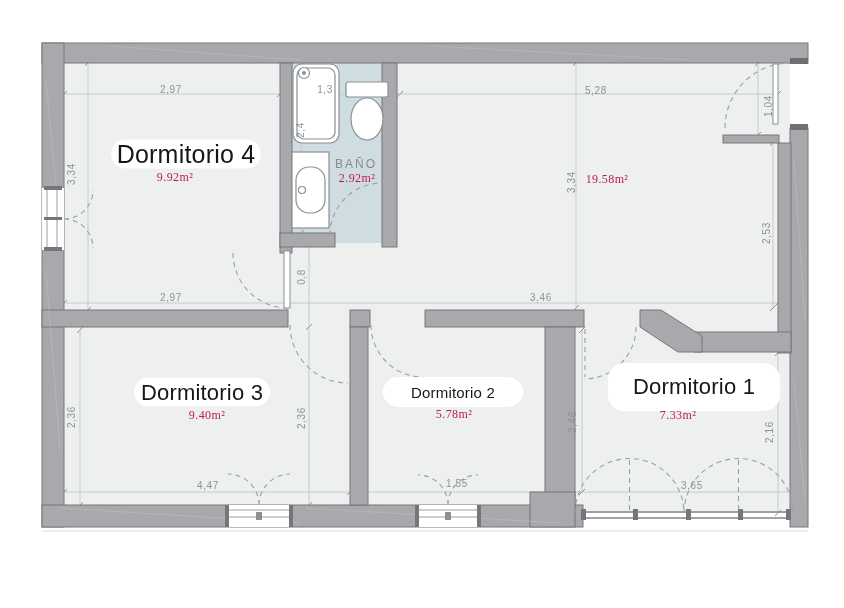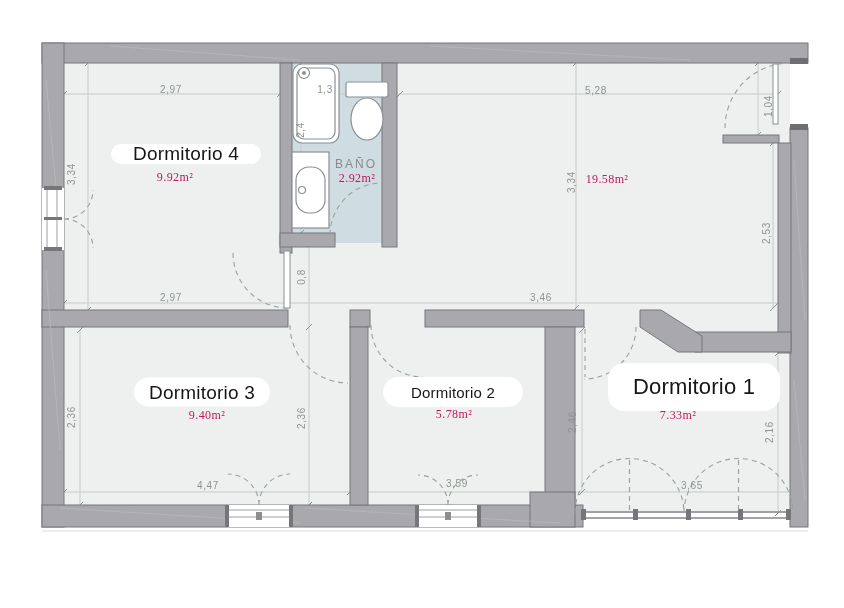--- a/index.html
+++ b/index.html
@@ -147,41 +147,41 @@
     <rect x="284" y="251" width="6" height="57"></rect>
     <rect x="773" y="64" width="5" height="60"></rect>
   </g>
 
   <g fill="#6f6f73">
     <rect x="790" y="58" width="18" height="6"></rect>
     <rect x="790" y="124" width="18" height="6"></rect>
   </g>
 </svg>
 
-  <div class="pill" style="left:186px;top:154px;width:150px;height:20px;font-size:19px">Dormitorio 4</div>
-  <div class="pill" style="left:202px;top:392px;width:136px;height:29px;font-size:19px">Dormitorio 3</div>
+  <div class="pill" style="left:186px;top:154px;width:150px;height:29px;font-size:25px">Dormitorio 4</div>
+  <div class="pill" style="left:202px;top:392px;width:136px;height:29px;font-size:22px">Dormitorio 3</div>
   <div class="pill" style="left:453px;top:392px;width:140px;height:30px;font-size:15px">Dormitorio 2</div>
   <div class="pill" style="left:694px;top:387px;width:172px;height:48px;font-size:22px">Dormitorio 1</div>
 
   <div class="lbl area" style="left:175px;top:177px">9.92m²</div>
   <div class="lbl area" style="left:207px;top:415px">9.40m²</div>
   <div class="lbl area" style="left:454px;top:414px">5.78m²</div>
   <div class="lbl area" style="left:678px;top:415px">7.33m²</div>
 
   <div class="lbl zone" style="left:356px;top:164px">BAÑO</div>
   <div class="lbl area" style="left:357px;top:178px">2.92m²</div>
   <div class="lbl area" style="left:607px;top:179px">19.58m²</div>
 
   <div class="lbl dim" style="left:171px;top:89px">2,97</div>
   <div class="lbl dim" style="left:325px;top:89px">1,3</div>
   <div class="lbl dim" style="left:596px;top:90px">5,28</div>
   <div class="lbl dim" style="left:171px;top:297px">2,97</div>
   <div class="lbl dim" style="left:541px;top:297px">3,46</div>
   <div class="lbl dim" style="left:208px;top:485px">4,47</div>
-  <div class="lbl dim" style="left:457px;top:483px">3,59</div>
+  <div class="lbl dim" style="left:457px;top:483px">1,55</div>
   <div class="lbl dim" style="left:692px;top:485px">3,65</div>
 
   <div class="lbl dim vert" style="left:71px;top:174px">3,34</div>
   <div class="lbl dim vert" style="left:300px;top:130px">2,4</div>
   <div class="lbl dim vert" style="left:571px;top:182px">3,34</div>
   <div class="lbl dim vert" style="left:768px;top:106px">1,04</div>
   <div class="lbl dim vert" style="left:766px;top:233px">2,53</div>
   <div class="lbl dim vert" style="left:301px;top:277px">0,8</div>
   <div class="lbl dim vert" style="left:71px;top:417px">2,36</div>
   <div class="lbl dim vert" style="left:301px;top:418px">2,36</div>

